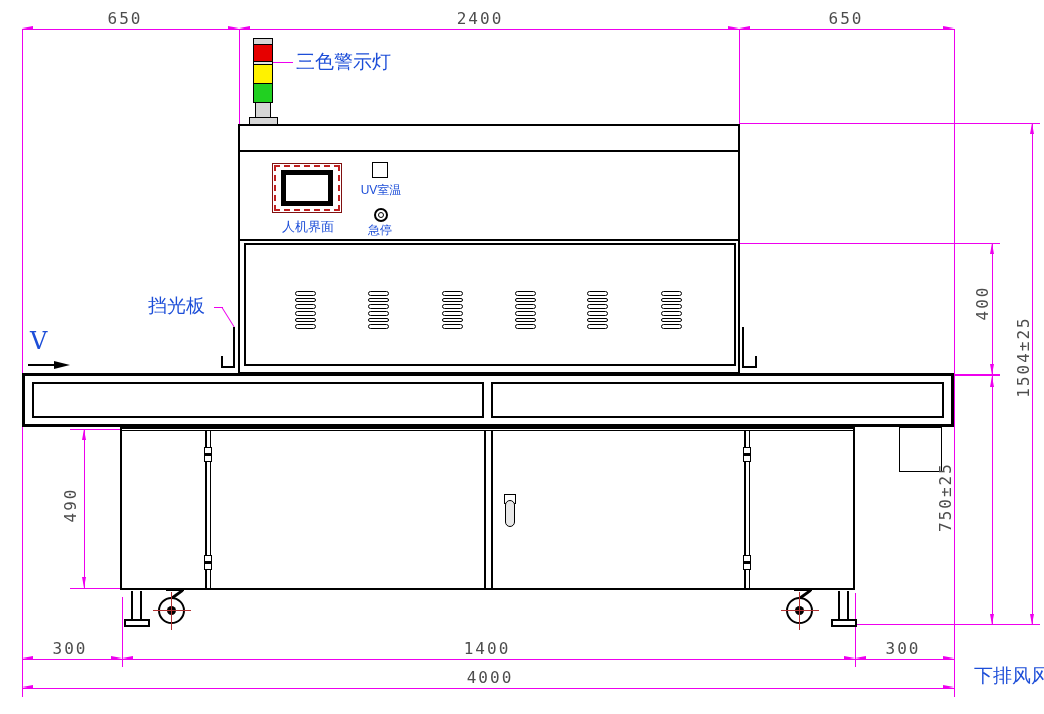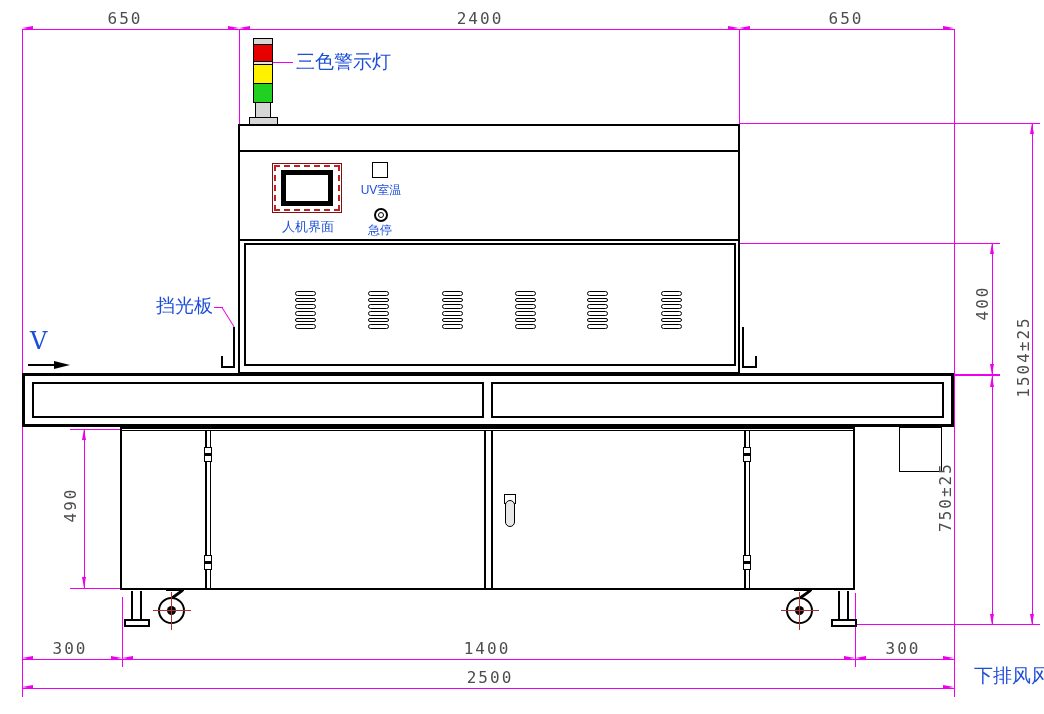--- a/index.html
+++ b/index.html
@@ -161,21 +161,21 @@
       <div class="slat"></div>
       <div class="slat"></div>
     </div>
 
   <div class="bl" style="left:233px;top:327px;width:2px;height:41px;"></div>
   <div class="bl" style="left:221px;top:366px;width:14px;height:2px;"></div>
   <div class="bl" style="left:221px;top:356px;width:2px;height:12px;"></div>
   <div class="bl" style="left:742px;top:327px;width:2px;height:41px;"></div>
   <div class="bl" style="left:742px;top:366px;width:15px;height:2px;"></div>
   <div class="bl" style="left:755px;top:356px;width:2px;height:12px;"></div>
-  <div class="cjk" style="left:156px;top:296px;">挡光板</div>
+  <div class="cjk" style="left:148px;top:296px;">挡光板</div>
 
   <div class="cjk" style="left:30px;top:331px;font-family:'DejaVu Serif',serif;font-size:24px;">V</div>
   <div class="bl" style="left:28px;top:364px;width:28px;height:2px;"></div>
   <div class="abs" style="left:54px;top:361px;width:0;height:0;border-top:4px solid transparent;border-bottom:4px solid transparent;border-left:16px solid #000;"></div>
 
   <div class="abs" style="left:22px;top:373px;width:932px;height:54px;border:3px solid #000;box-sizing:border-box;background:#fff;"></div>
   <div class="box" style="left:32px;top:382px;width:452px;height:36px;"></div>
   <div class="box" style="left:491px;top:382px;width:453px;height:36px;"></div>
   <div class="abs" style="left:899px;top:427px;width:43px;height:45px;border:1.5px solid #000;box-sizing:border-box;background:#fff;"></div>
 
@@ -211,21 +211,21 @@
   <div class="hub" style="left:795px;top:606px;"></div>
   <div class="cross" style="left:799px;top:592px;width:1px;height:38px;"></div>
   <div class="cross" style="left:781px;top:610px;width:38px;height:1px;"></div>
 
   <div class="dimtext" style="left:95px;top:11px;width:60px;">650</div>
   <div class="dimtext" style="left:450px;top:11px;width:60px;">2400</div>
   <div class="dimtext" style="left:816px;top:11px;width:60px;">650</div>
   <div class="dimtext" style="left:40px;top:641px;width:60px;">300</div>
   <div class="dimtext" style="left:457px;top:641px;width:60px;">1400</div>
   <div class="dimtext" style="left:873px;top:641px;width:60px;">300</div>
-  <div class="dimtext" style="left:460px;top:670px;width:60px;">2500</div>
+  <div class="dimtext" style="left:460px;top:670px;width:60px;">4000</div>
 
   <div class="vwrap" style="left:11px;top:496px;">
     <span class="dimtext" style="position:static;">490</span>
   </div>
   <div class="vwrap" style="left:923px;top:294px;">
     <span class="dimtext" style="position:static;">400</span>
   </div>
   <div class="vwrap" style="left:886px;top:488px;">
     <span class="dimtext" style="position:static;">750±25</span>
   </div>

